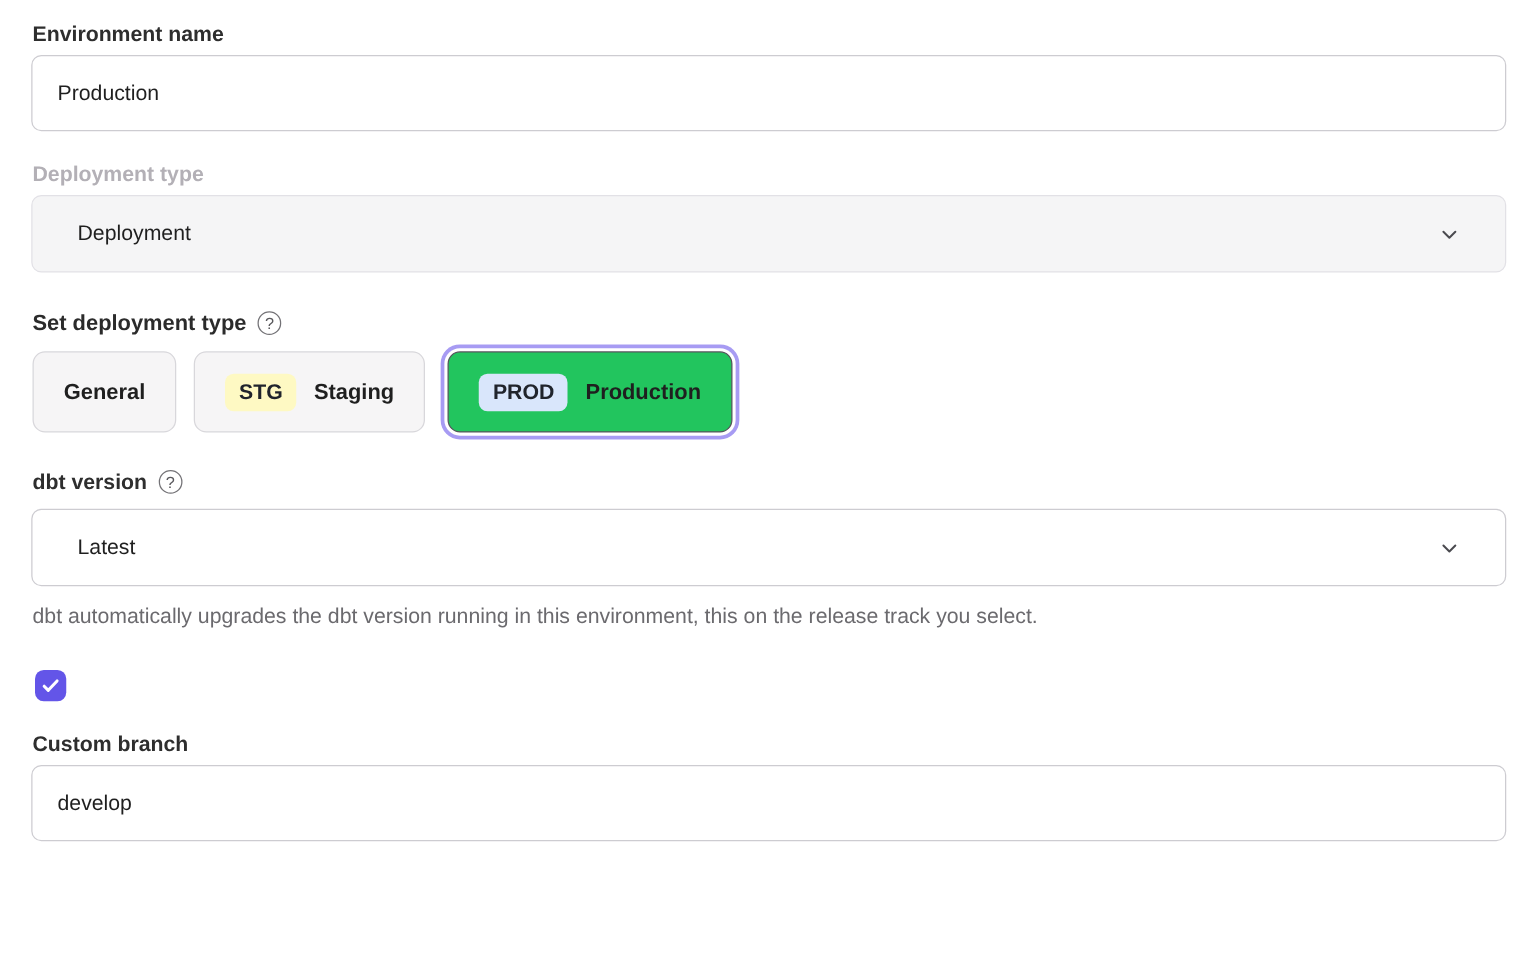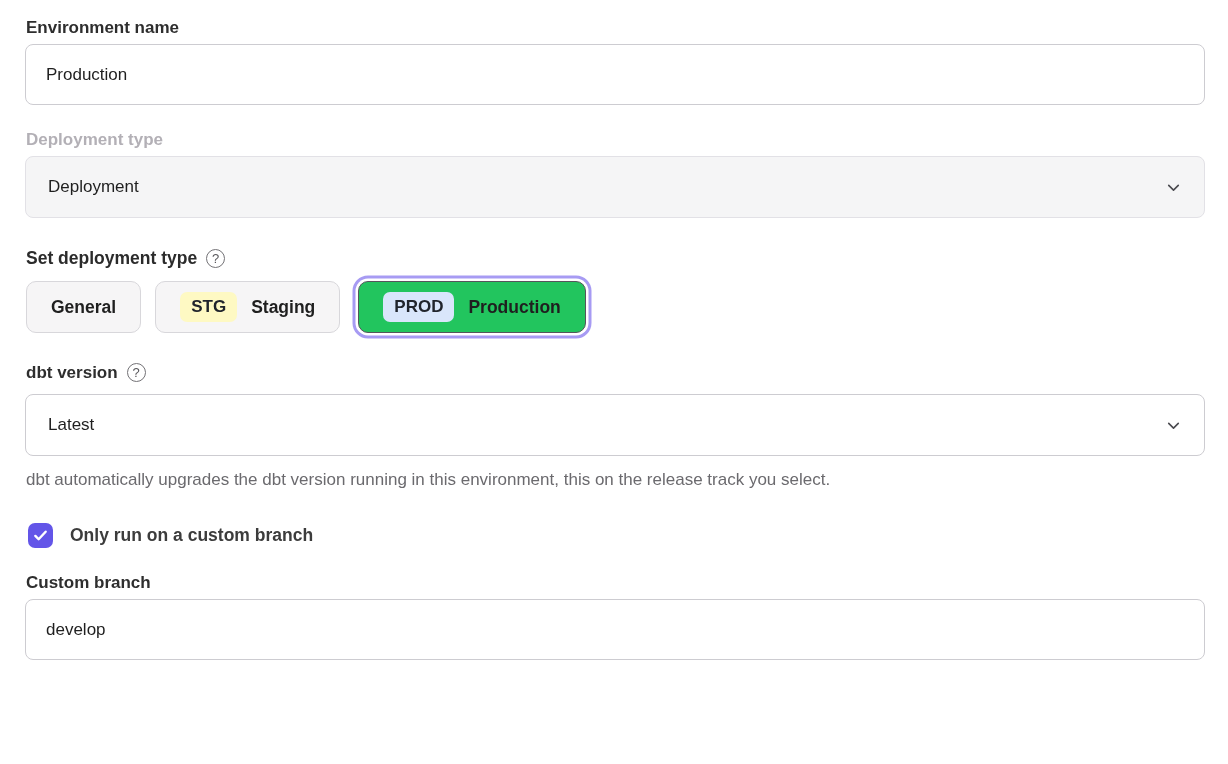--- a/index.html
+++ b/index.html
@@ -36,21 +36,21 @@
     color: #1f1f1f;
     background: #ffffff;
     outline: none;
   }
 
   .select-box {
     width: 100%;
     height: 62px;
     border: 1px solid #cdccd1;
     border-radius: 8px;
-    padding: 0 22px;
+    padding: 0 36px;
     font-size: 17px;
     color: #1f1f1f;
     background: #ffffff;
     display: flex;
     align-items: center;
     justify-content: space-between;
     cursor: pointer;
   }
   .select-box.disabled {
     background: #f5f5f6;
@@ -96,21 +96,21 @@
     line-height: 1;
   }
 
   .btn-row {
     display: flex;
     gap: 14px;
     margin: 12px 0 0 1px;
     align-items: center;
   }
   .type-btn {
-    height: 52px;
+    height: 65px;
     padding: 0 24px;
     border-radius: 10px;
     background: #f6f5f6;
     border: 1px solid #d8d7db;
     font-family: "Liberation Sans", sans-serif;
     font-size: 17.5px;
     font-weight: 700;
     color: #1f1f1f;
     display: inline-flex;
     align-items: center;
@@ -216,20 +216,19 @@
   </div>
   <div class="helper-text">dbt automatically upgrades the dbt version running in this environment, this on the release track you select.</div>
 
   
   <div class="checkbox-row">
     <span class="checkbox">
       <svg width="15" height="15" viewBox="0 0 16 16">
         <path d="M2.5 8.5 L6 12 L13.5 4" stroke="#ffffff" stroke-width="2.6" fill="none" stroke-linecap="round" stroke-linejoin="round"></path>
       </svg>
     </span>
-    <span class="checkbox-label">Only run on a custom branch</span>
   </div>
 
   
   <div class="field-label custom-branch-label">Custom branch</div>
   <input class="text-input" type="text" value="develop" style="">
 
 </div>
 
 </body></html>

